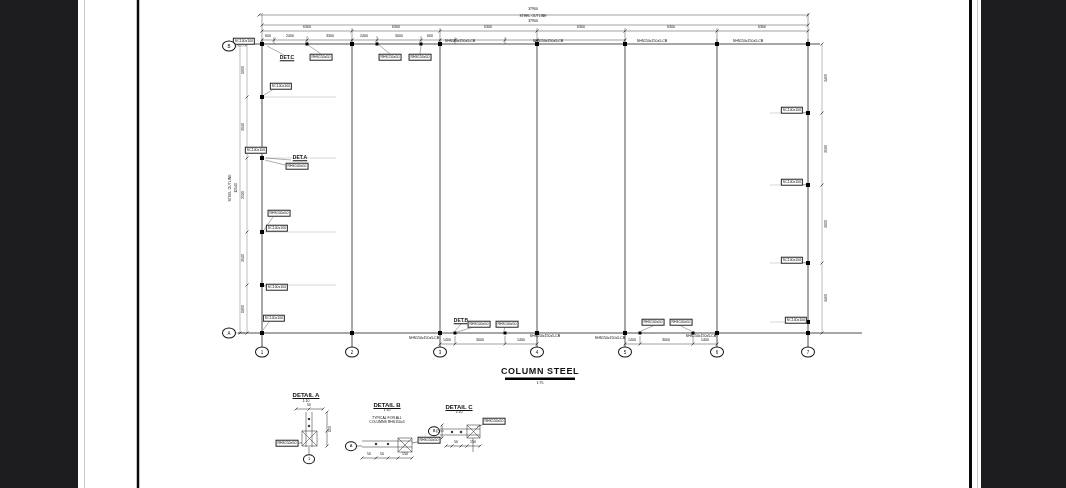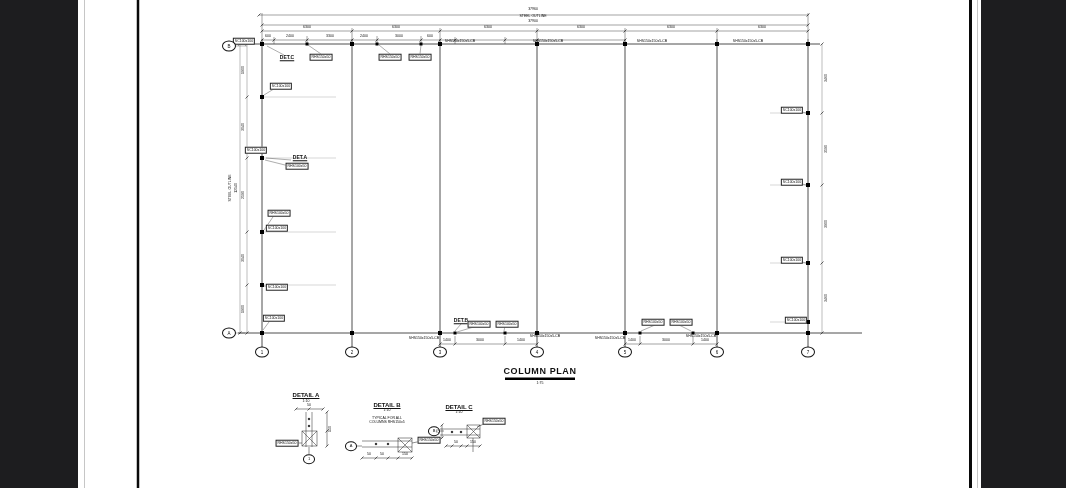--- a/index.html
+++ b/index.html
@@ -221,21 +221,21 @@
   <div class="t t35 rot" style="left:244px;top:195px">2590</div>
   <div class="t t35 rot" style="left:244px;top:258px">3040</div>
   <div class="t t35 rot" style="left:244px;top:309px">1900</div>
   <div class="t t35 rot" style="left:237px;top:188px">12540</div>
   <div class="t t35 rot" style="left:231px;top:188px">STEEL OUTLINE</div>
   <div class="t t35 rot" style="left:827px;top:78px">3460</div>
   <div class="t t35 rot" style="left:827px;top:149px">3590</div>
   <div class="t t35 rot" style="left:827px;top:224px">3900</div>
   <div class="t t35 rot" style="left:827px;top:298px">3460</div>
 
-  <div class="ptitle" style="left:540px;top:371px">COLUMN PLAN</div>
+  <div class="ptitle" style="left:540px;top:371px">COLUMN STEEL</div>
   <div class="t t35" style="left:540px;top:384px">1:75</div>
 
   <div class="dtitle" style="left:306px;top:395px">DETAIL A</div>
   <div class="t t35" style="left:306px;top:402px">1:10</div>
   <div class="t t35" style="left:309px;top:406px">50</div>
   <div class="t t35 rot" style="left:331px;top:429px">150</div>
   <div class="box" style="left:287px;top:443px">RHS150x50</div>
   <div class="bub sm" style="left:309px;top:459px">1</div>
 
   <div class="dtitle" style="left:387px;top:405px">DETAIL B</div>

